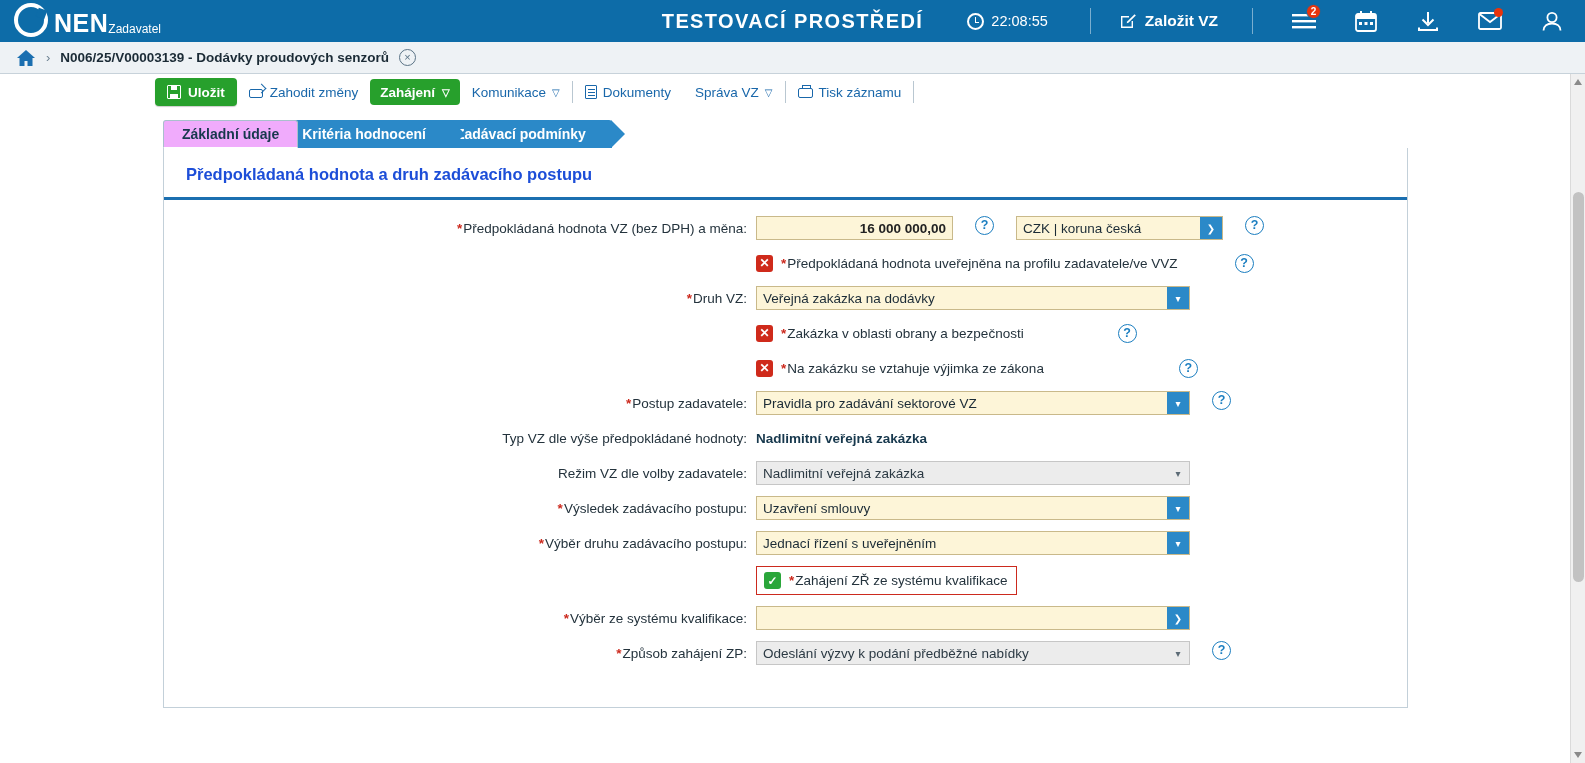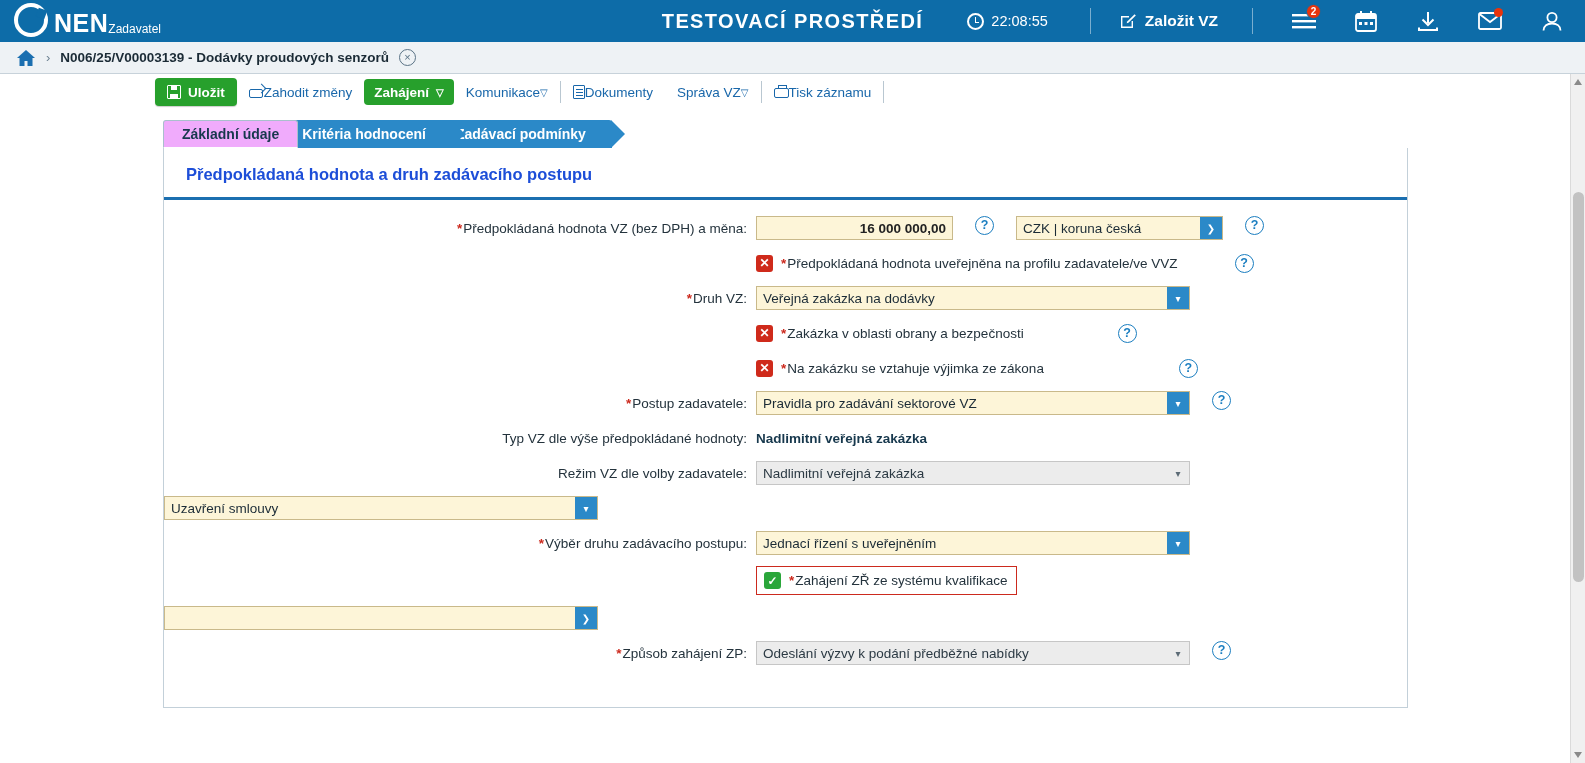--- a/index.html
+++ b/index.html
@@ -161,21 +161,21 @@
   
   .toolbar {
     display: flex;
     align-items: center;
     gap: 0px;
     height: 36px;
     font-size: 13.5px;
     color: #1967aa;
   }
   .tb-item {
-    display: flex; align-items: center; 
+    display: flex; align-items: center; gap: 6px;
     padding: 0 12px;
     height: 28px;
     white-space: nowrap;
   }
   .tb-sep { width: 1px; height: 22px; background: #b9c7d1; }
   .btn-save {
     background: #27a02c;
     color: #ffffff;
     font-weight: bold;
     border-radius: 4px;
@@ -653,20 +653,23 @@
           <div class="lbl">Režim VZ dle volby zadavatele:</div>
           <div class="fld">
             <div class="sel gray w430">
               <span>Nadlimitní veřejná zakázka</span>
               <span class="arrow">▾</span>
             </div>
           </div>
         </div>
 
         <div class="row">
+          <div class="lbl">
+            <span class="req">*</span><span>Výsledek zadávacího postupu:</span>
+          </div>
           <div class="fld">
             <div class="sel w434 w430">
               <span>Uzavření smlouvy</span>
               <span class="arrow">▾</span>
             </div>
           </div>
         </div>
 
         <div class="row">
           <div class="lbl">
@@ -684,20 +687,23 @@
           <div class="lbl"></div>
           <div class="fld">
             <div class="highlight-box">
               <span class="chk v">✓</span>
               <span class="chk-label"><span class="req">*</span><span>Zahájení ZŘ ze systému kvalifikace</span></span>
             </div>
           </div>
         </div>
 
         <div class="row">
+          <div class="lbl">
+            <span class="req">*</span><span>Výběr ze systému kvalifikace:</span>
+          </div>
           <div class="fld">
             <div class="sel w430">
               <span></span>
               <span class="arrow">❯</span>
             </div>
           </div>
         </div>
 
         <div class="row">
           <div class="lbl">

